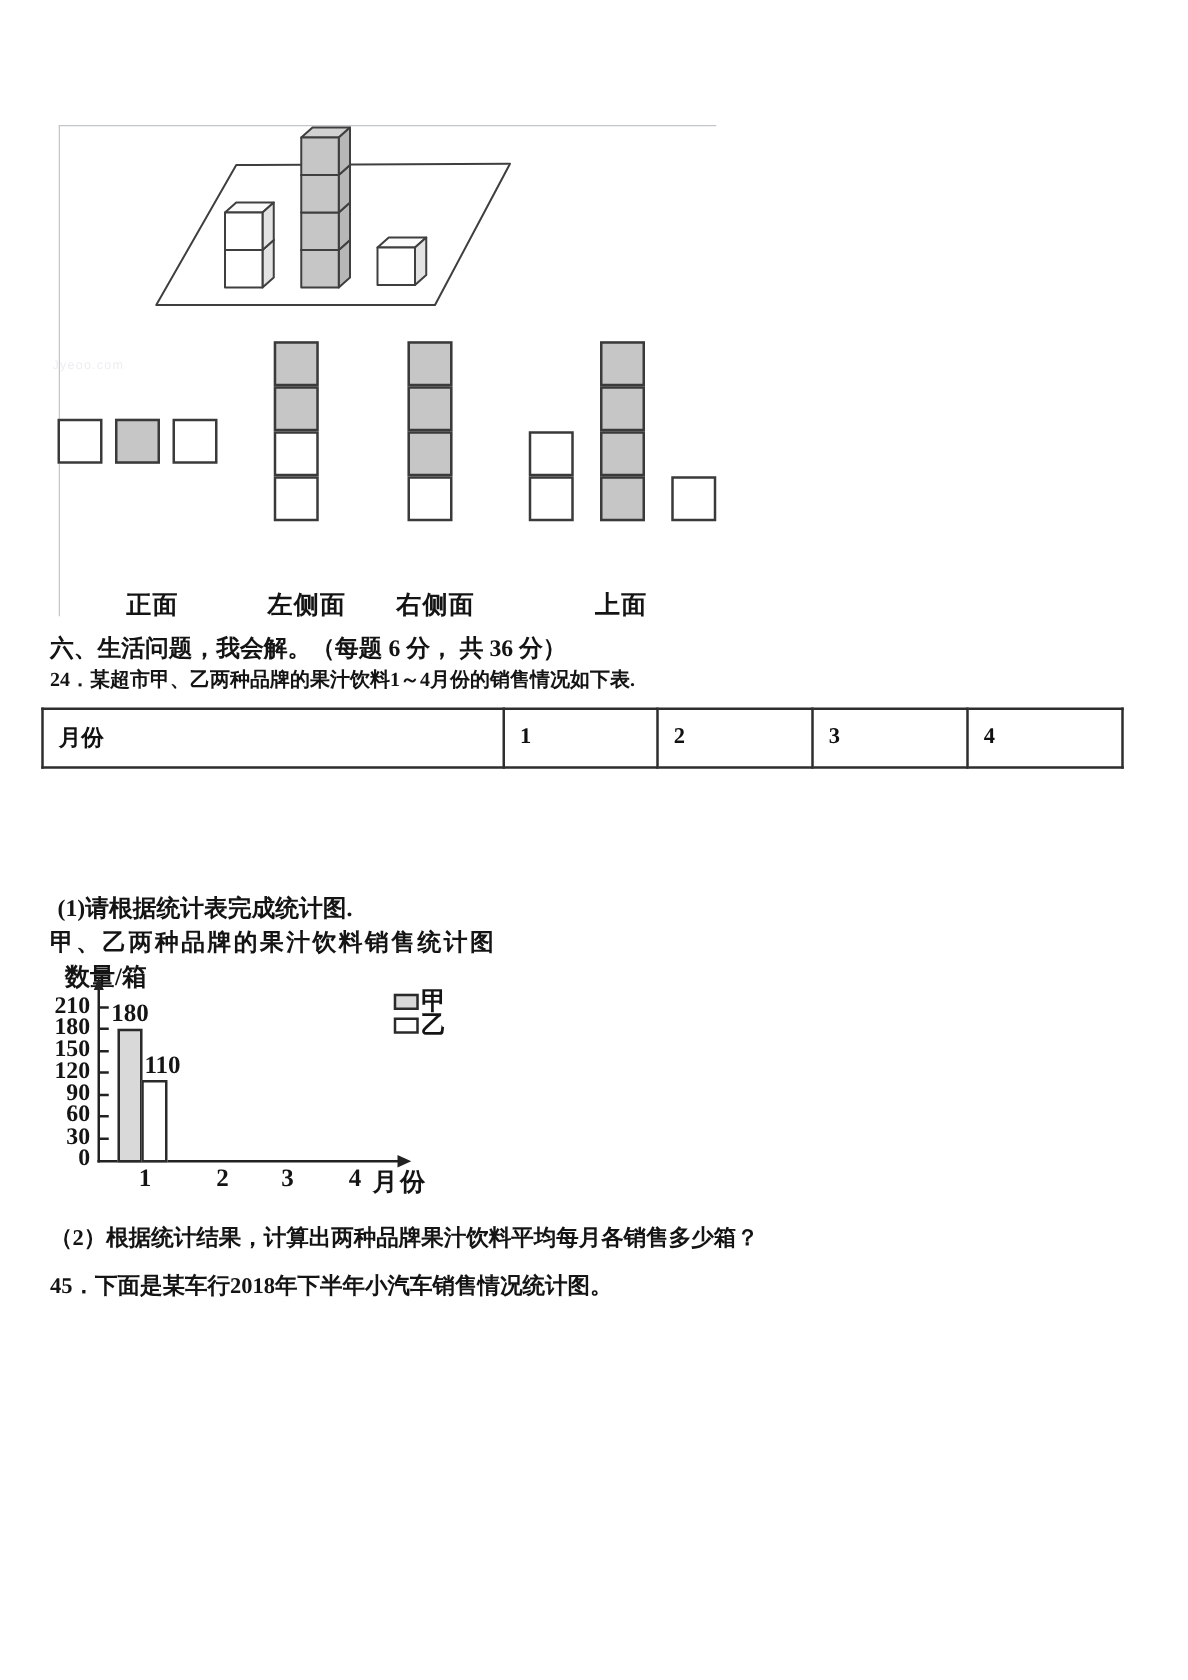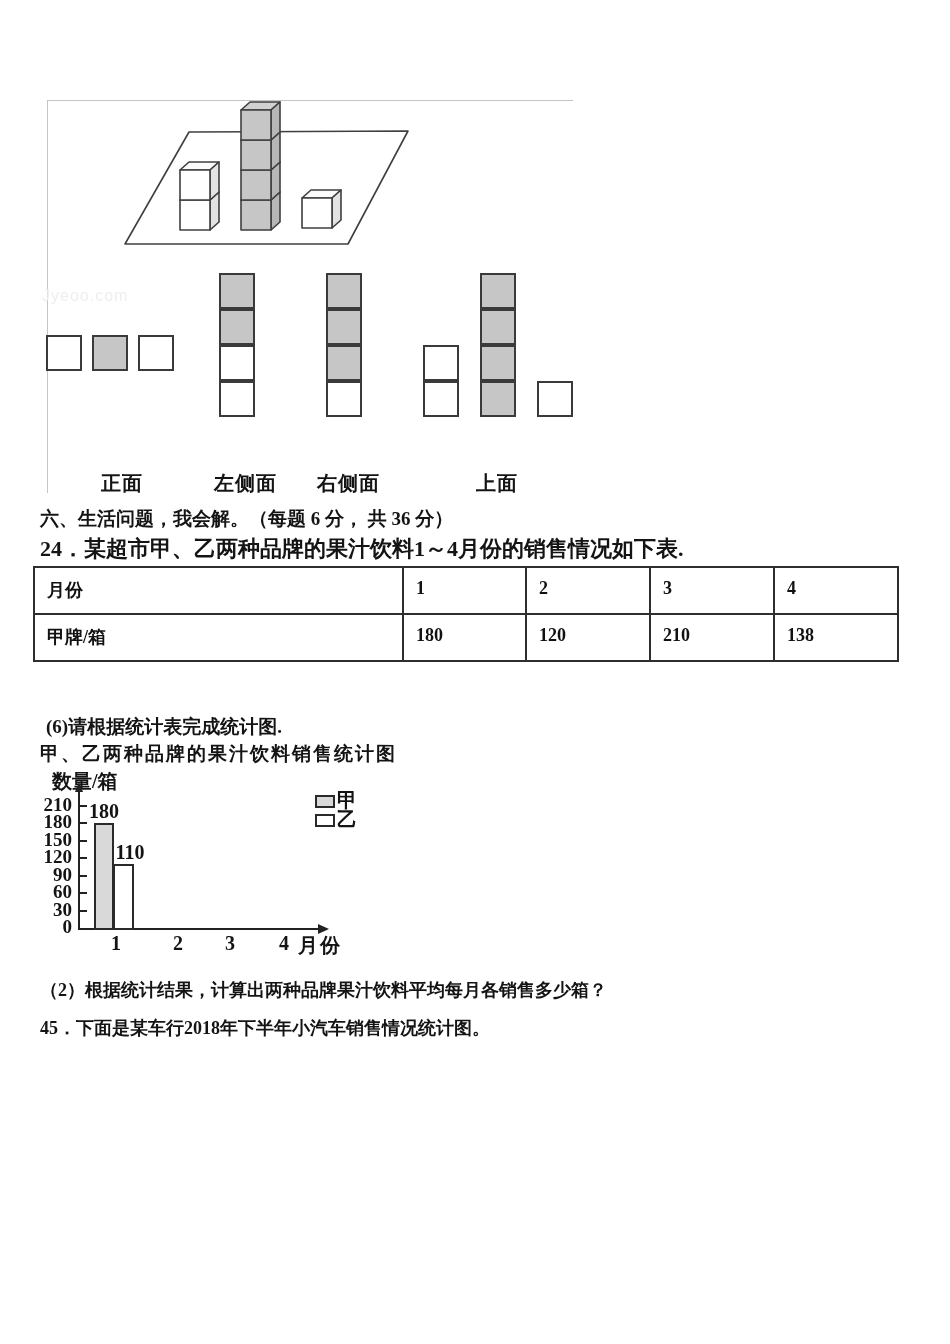--- a/index.html
+++ b/index.html
@@ -5,42 +5,42 @@
   html,body{margin:0;padding:0;}
   body{
     width:950px;height:1344px;position:relative;background:#ffffff;
     font-family:"Liberation Serif","DejaVu Serif",serif;color:#141414;overflow:hidden;
   }
   .abs{position:absolute;}
   
   .frame-top{left:47px;top:100px;width:526px;height:1px;background:#c3c6c9;}
   .frame-left{left:47px;top:100px;width:1px;height:393px;background:#c3c6c9;}
   .watermark{left:42px;top:287px;font-family:"Liberation Sans","DejaVu Sans",sans-serif;
-    font-size:16px;color:#eceef1;letter-spacing:1px;}
+    font-size:10px;color:#eceef1;letter-spacing:1px;}
   
   #fig3d{left:100px;top:95px;width:330px;height:160px;}
   #fig3d polygon{stroke:#3f3f3f;stroke-width:1.6;stroke-linejoin:round;}
   .plane{fill:#ffffff;stroke:#333;stroke-width:1.8;}
   .f-front.white{fill:#ffffff;} .f-top.white{fill:#fbfbfb;} .f-side.white{fill:#e3e3e3;}
   .f-front.gray{fill:#c6c6c6;} .f-top.gray{fill:#d1d1d1;} .f-side.gray{fill:#b7b7b7;}
   
   .sq{width:36px;height:36px;box-sizing:border-box;border:2px solid #3a3a3a;background:#fff;flex:0 0 auto;}
   .sq.gray{background:#c6c6c6;}
   .vrow{display:flex;flex-direction:row;gap:10px;}
   .vcolwrap{display:flex;flex-direction:row;align-items:flex-end;gap:21px;height:144px;}
   .vcol{display:flex;flex-direction:column;}
   #view-front{left:46px;top:335px;}
   #view-left{left:219px;top:273px;}
   #view-right{left:326px;top:273px;}
   #view-top{left:423px;top:273px;}
   .view-label{top:470px;font-size:20px;font-weight:600;letter-spacing:1px;text-align:right;}
   
   .line{font-weight:bold;white-space:nowrap;}
   #sec6{left:40px;top:506px;font-size:19px;}
-  #q24stem{left:40px;top:534px;font-size:22px;text-align:right;}
+  #q24stem{left:40px;top:534px;font-size:16px;text-align:right;}
   #part1{left:46px;top:714px;font-size:19px;}
   #charttitle{left:40px;top:741px;font-size:19px;font-weight:700;letter-spacing:2px;}
   #ylab{left:52px;top:768px;font-size:20px;}
   #part2{left:40px;top:978px;font-size:18px;}
   #q25stem{left:40px;top:1016px;font-size:18px;}
   
   #salestable{left:33px;top:566px;border-collapse:collapse;table-layout:fixed;width:864px;}
   #salestable td{border:2px solid #2e2e2e;height:47px;box-sizing:border-box;
     vertical-align:top;padding:10px 0 0 12px;font-size:18px;font-weight:bold;color:#111;}
   
@@ -148,31 +148,24 @@
       <col style="width:124px">
   </colgroup>
   <tbody>
       <tr>
         <td>月份</td>
         <td>1</td>
         <td>2</td>
         <td>3</td>
         <td>4</td>
       </tr>
-      <tr>
-        <td>甲牌/箱</td>
-        <td>180</td>
-        <td>120</td>
-        <td>210</td>
-        <td>138</td>
-      </tr>
     </tbody>
 </table>
 
-<div id="part1" class="abs line">(6)请根据统计表完成统计图.</div>
+<div id="part1" class="abs line">(1)请根据统计表完成统计图.</div>
 
 <div id="charttitle" class="abs">甲、乙两种品牌的果汁饮料销售统计图</div>
 <div id="ylab" class="abs line">数量/箱</div>
 
 <div id="chart" class="abs">
   <div class="abs yaxis"></div>
   <div class="abs yarrow"></div>
   <div class="abs xaxis"></div>
   <div class="abs xarrow"></div>
   <div class="abs xaxis-title">月份</div>

